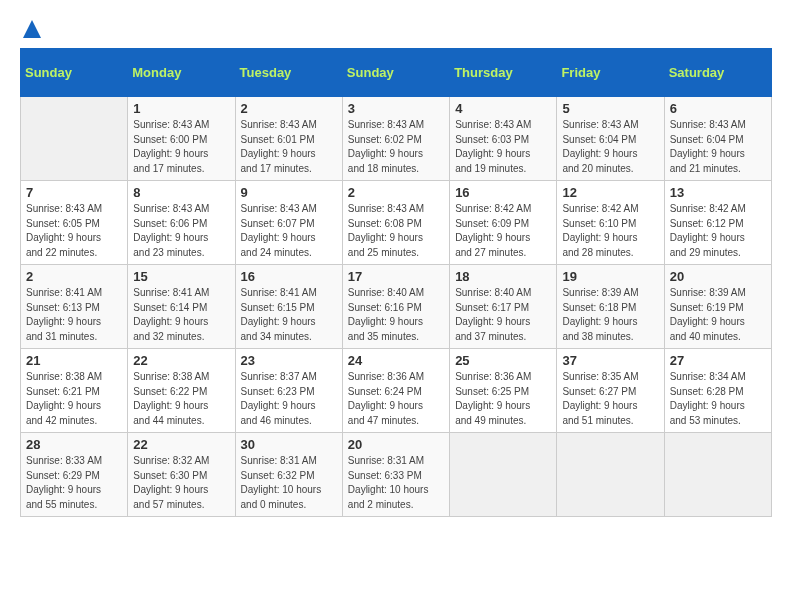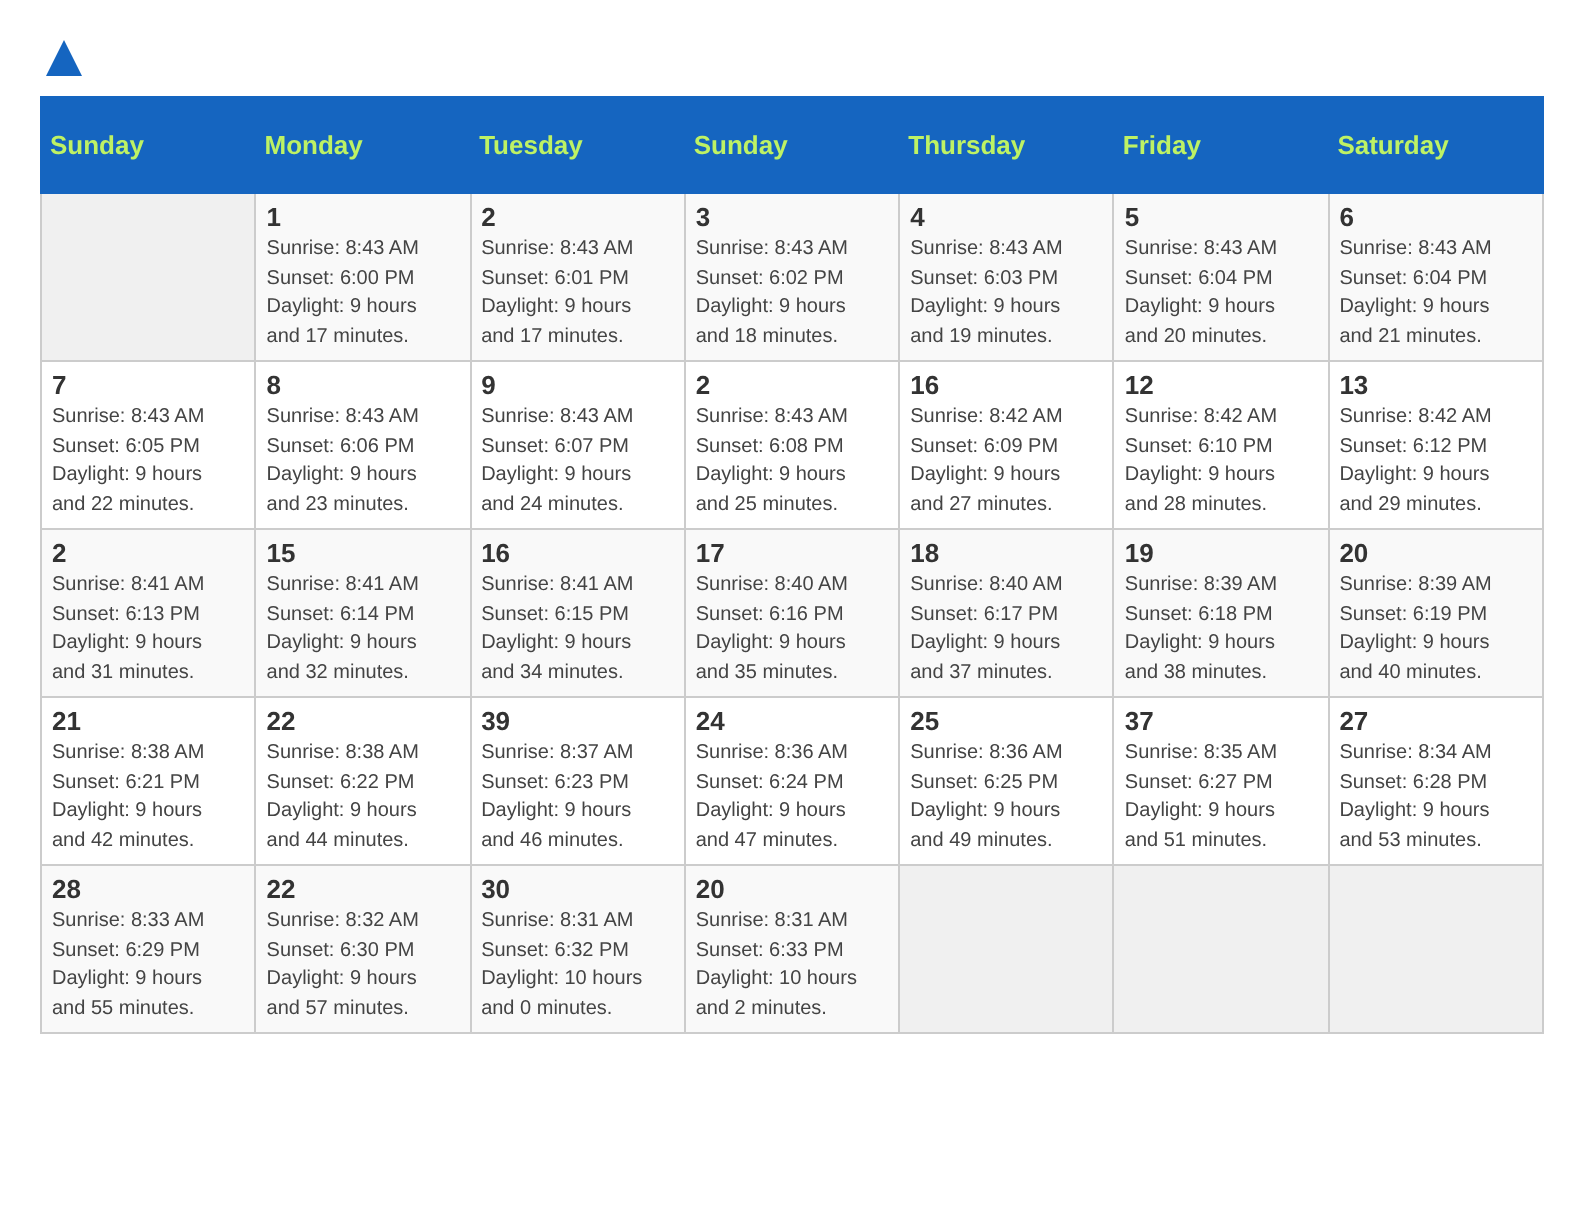--- a/index.html
+++ b/index.html
@@ -202,21 +202,21 @@
       <tr>
         <td>
           <span class="day-number">21</span>
           <div class="day-info">Sunrise: 8:38 AM<br>Sunset: 6:21 PM<br>Daylight: 9 hours<br>and 42 minutes.</div>
         </td>
         <td>
           <span class="day-number">22</span>
           <div class="day-info">Sunrise: 8:38 AM<br>Sunset: 6:22 PM<br>Daylight: 9 hours<br>and 44 minutes.</div>
         </td>
         <td>
-          <span class="day-number">39</span>
+          <span class="day-number">23</span>
           <div class="day-info">Sunrise: 8:37 AM<br>Sunset: 6:23 PM<br>Daylight: 9 hours<br>and 46 minutes.</div>
         </td>
         <td>
           <span class="day-number">24</span>
           <div class="day-info">Sunrise: 8:36 AM<br>Sunset: 6:24 PM<br>Daylight: 9 hours<br>and 47 minutes.</div>
         </td>
         <td>
           <span class="day-number">25</span>
           <div class="day-info">Sunrise: 8:36 AM<br>Sunset: 6:25 PM<br>Daylight: 9 hours<br>and 49 minutes.</div>
         </td>

